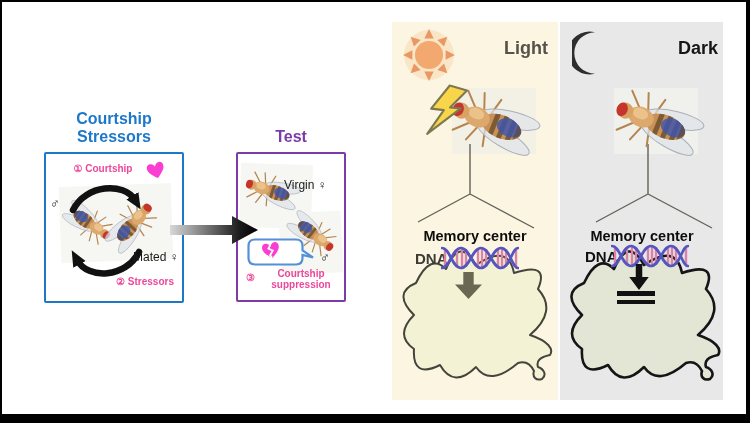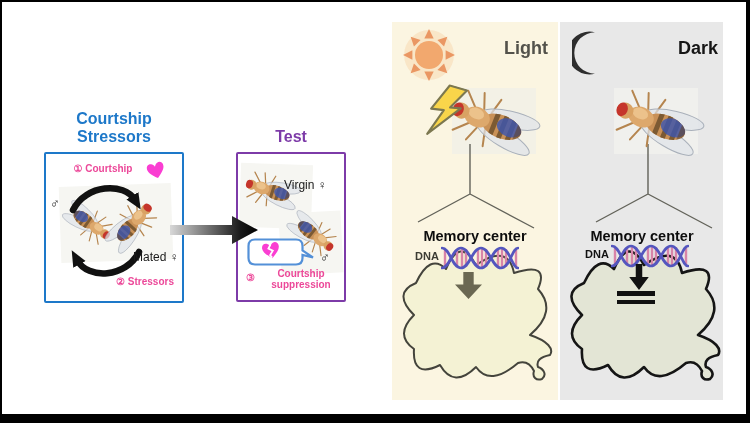--- a/index.html
+++ b/index.html
@@ -23,21 +23,21 @@
   .flysvg{z-index:3;overflow:visible;}
   .arcsvg{z-index:4;overflow:visible;}
   .z6{z-index:6;}
   
   .light-panel{left:392px;top:22px;width:166px;height:378px;background:#fbf5e1;z-index:0;}
   .dark-panel{left:560px;top:22px;width:163px;height:378px;background:#e8e8e8;z-index:0;}
   .cond-label{width:90px;text-align:right;font-size:18px;font-weight:bold;z-index:3;}
   .light-cond{left:458px;top:38px;color:#53524b;}
   .dark-cond{left:628px;top:38px;color:#161616;}
   .memory-label{top:212px;text-align:center;font-size:14.5px;font-weight:bold;color:#0d0d0d;z-index:4;margin-top:16px;}
-  .dna-label{font-size:11px;font-weight:bold;z-index:5;}
+  .dna-label{font-size:15px;font-weight:bold;z-index:5;}
   .gene-text{left:412px;top:296px;width:120px;text-align:center;font-size:15px;font-weight:bold;
       color:#6a6852;line-height:1.1;z-index:5;}
   .eq-bars{left:617px;top:291px;width:38px;z-index:5;}
   .eq-bars div{height:4.5px;background:#111;margin-bottom:4px;}
 </style>
 </head>
 <body>
 
 <div class="frame">
   <div class="canvas"></div>

